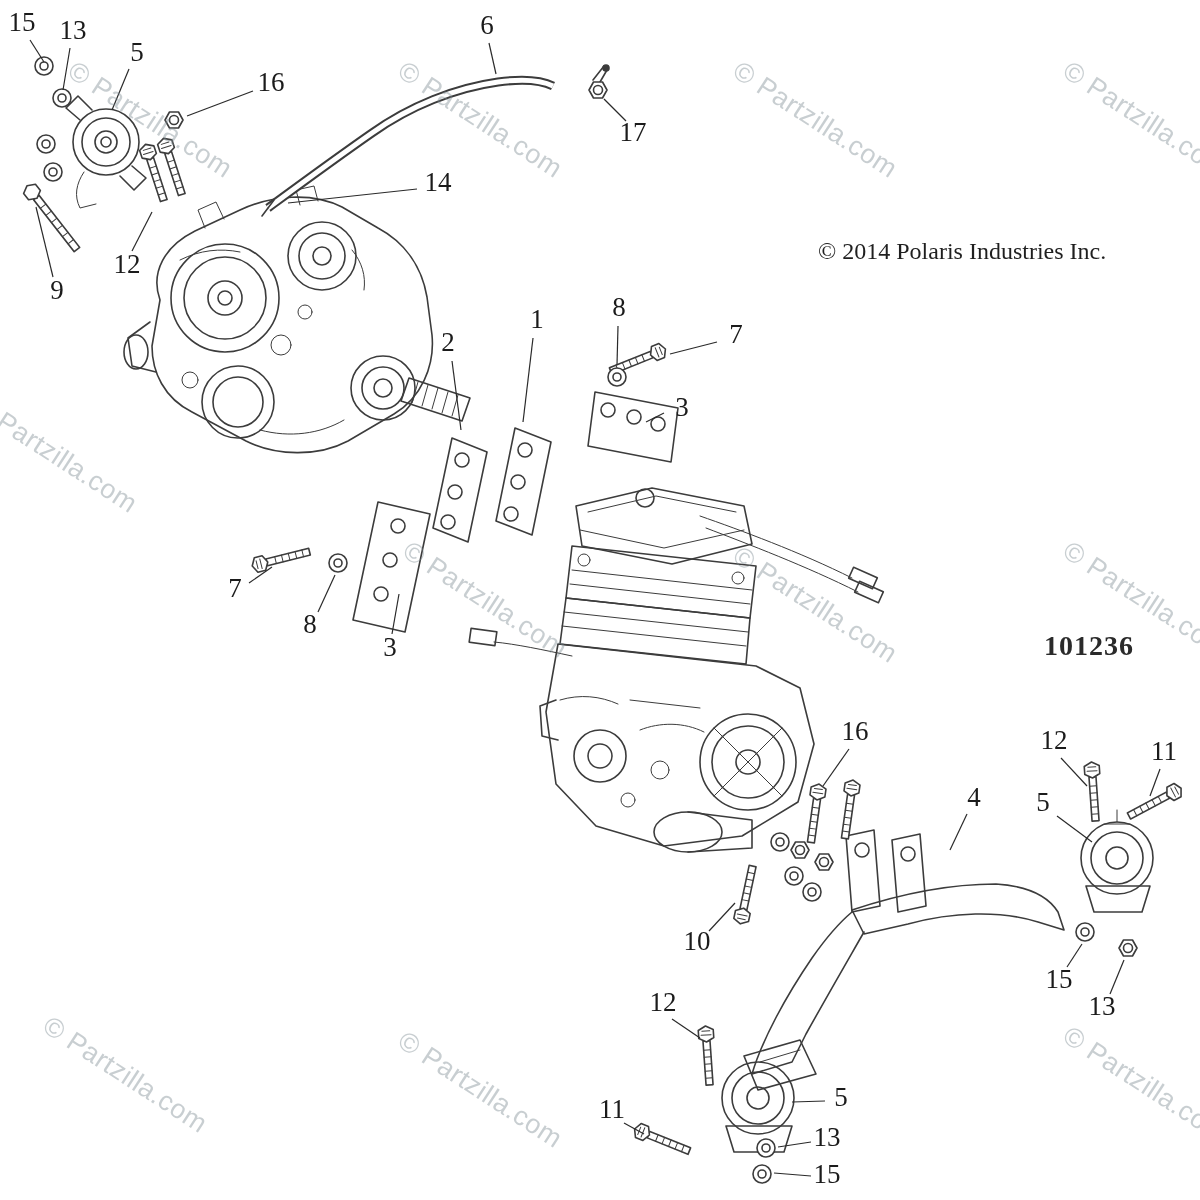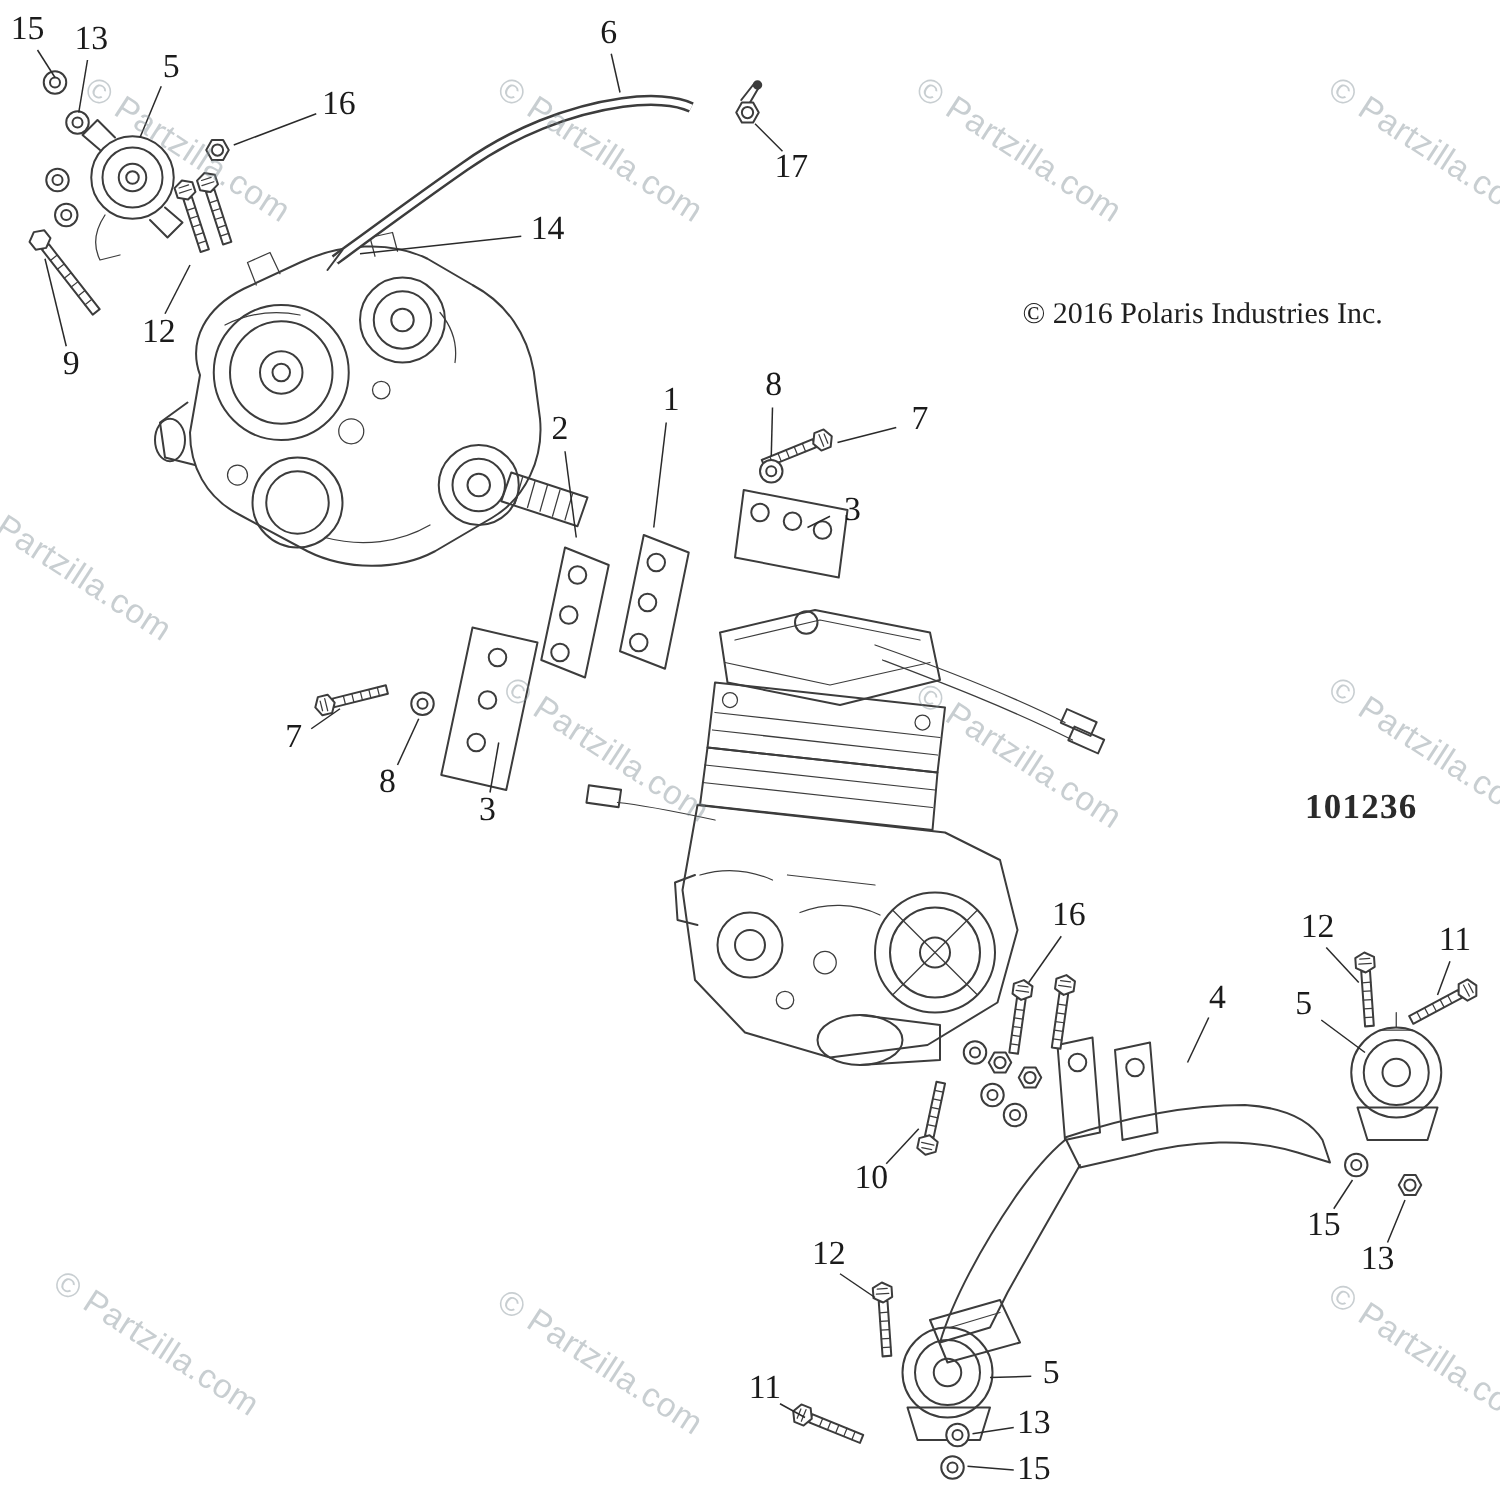--- a/index.html
+++ b/index.html
@@ -270,15 +270,15 @@
       <div class="watermark" style="left: 1145px; top: 120px;">© Partzilla.com</div>
       <div class="watermark" style="left: 55px; top: 455px;">© Partzilla.com</div>
       <div class="watermark" style="left: 485px; top: 600px;">© Partzilla.com</div>
       <div class="watermark" style="left: 815px; top: 605px;">© Partzilla.com</div>
       <div class="watermark" style="left: 1145px; top: 600px;">© Partzilla.com</div>
       <div class="watermark" style="left: 125px; top: 1075px;">© Partzilla.com</div>
       <div class="watermark" style="left: 480px; top: 1090px;">© Partzilla.com</div>
       <div class="watermark" style="left: 1145px; top: 1085px;">© Partzilla.com</div>
     </div>
 
-  <div class="copyright">© 2016 Polaris Industries Inc.</div>
+  <div class="copyright">© 2014 Polaris Industries Inc.</div>
   <div class="part-number">101236</div>
 </div>
 
 </body></html>

